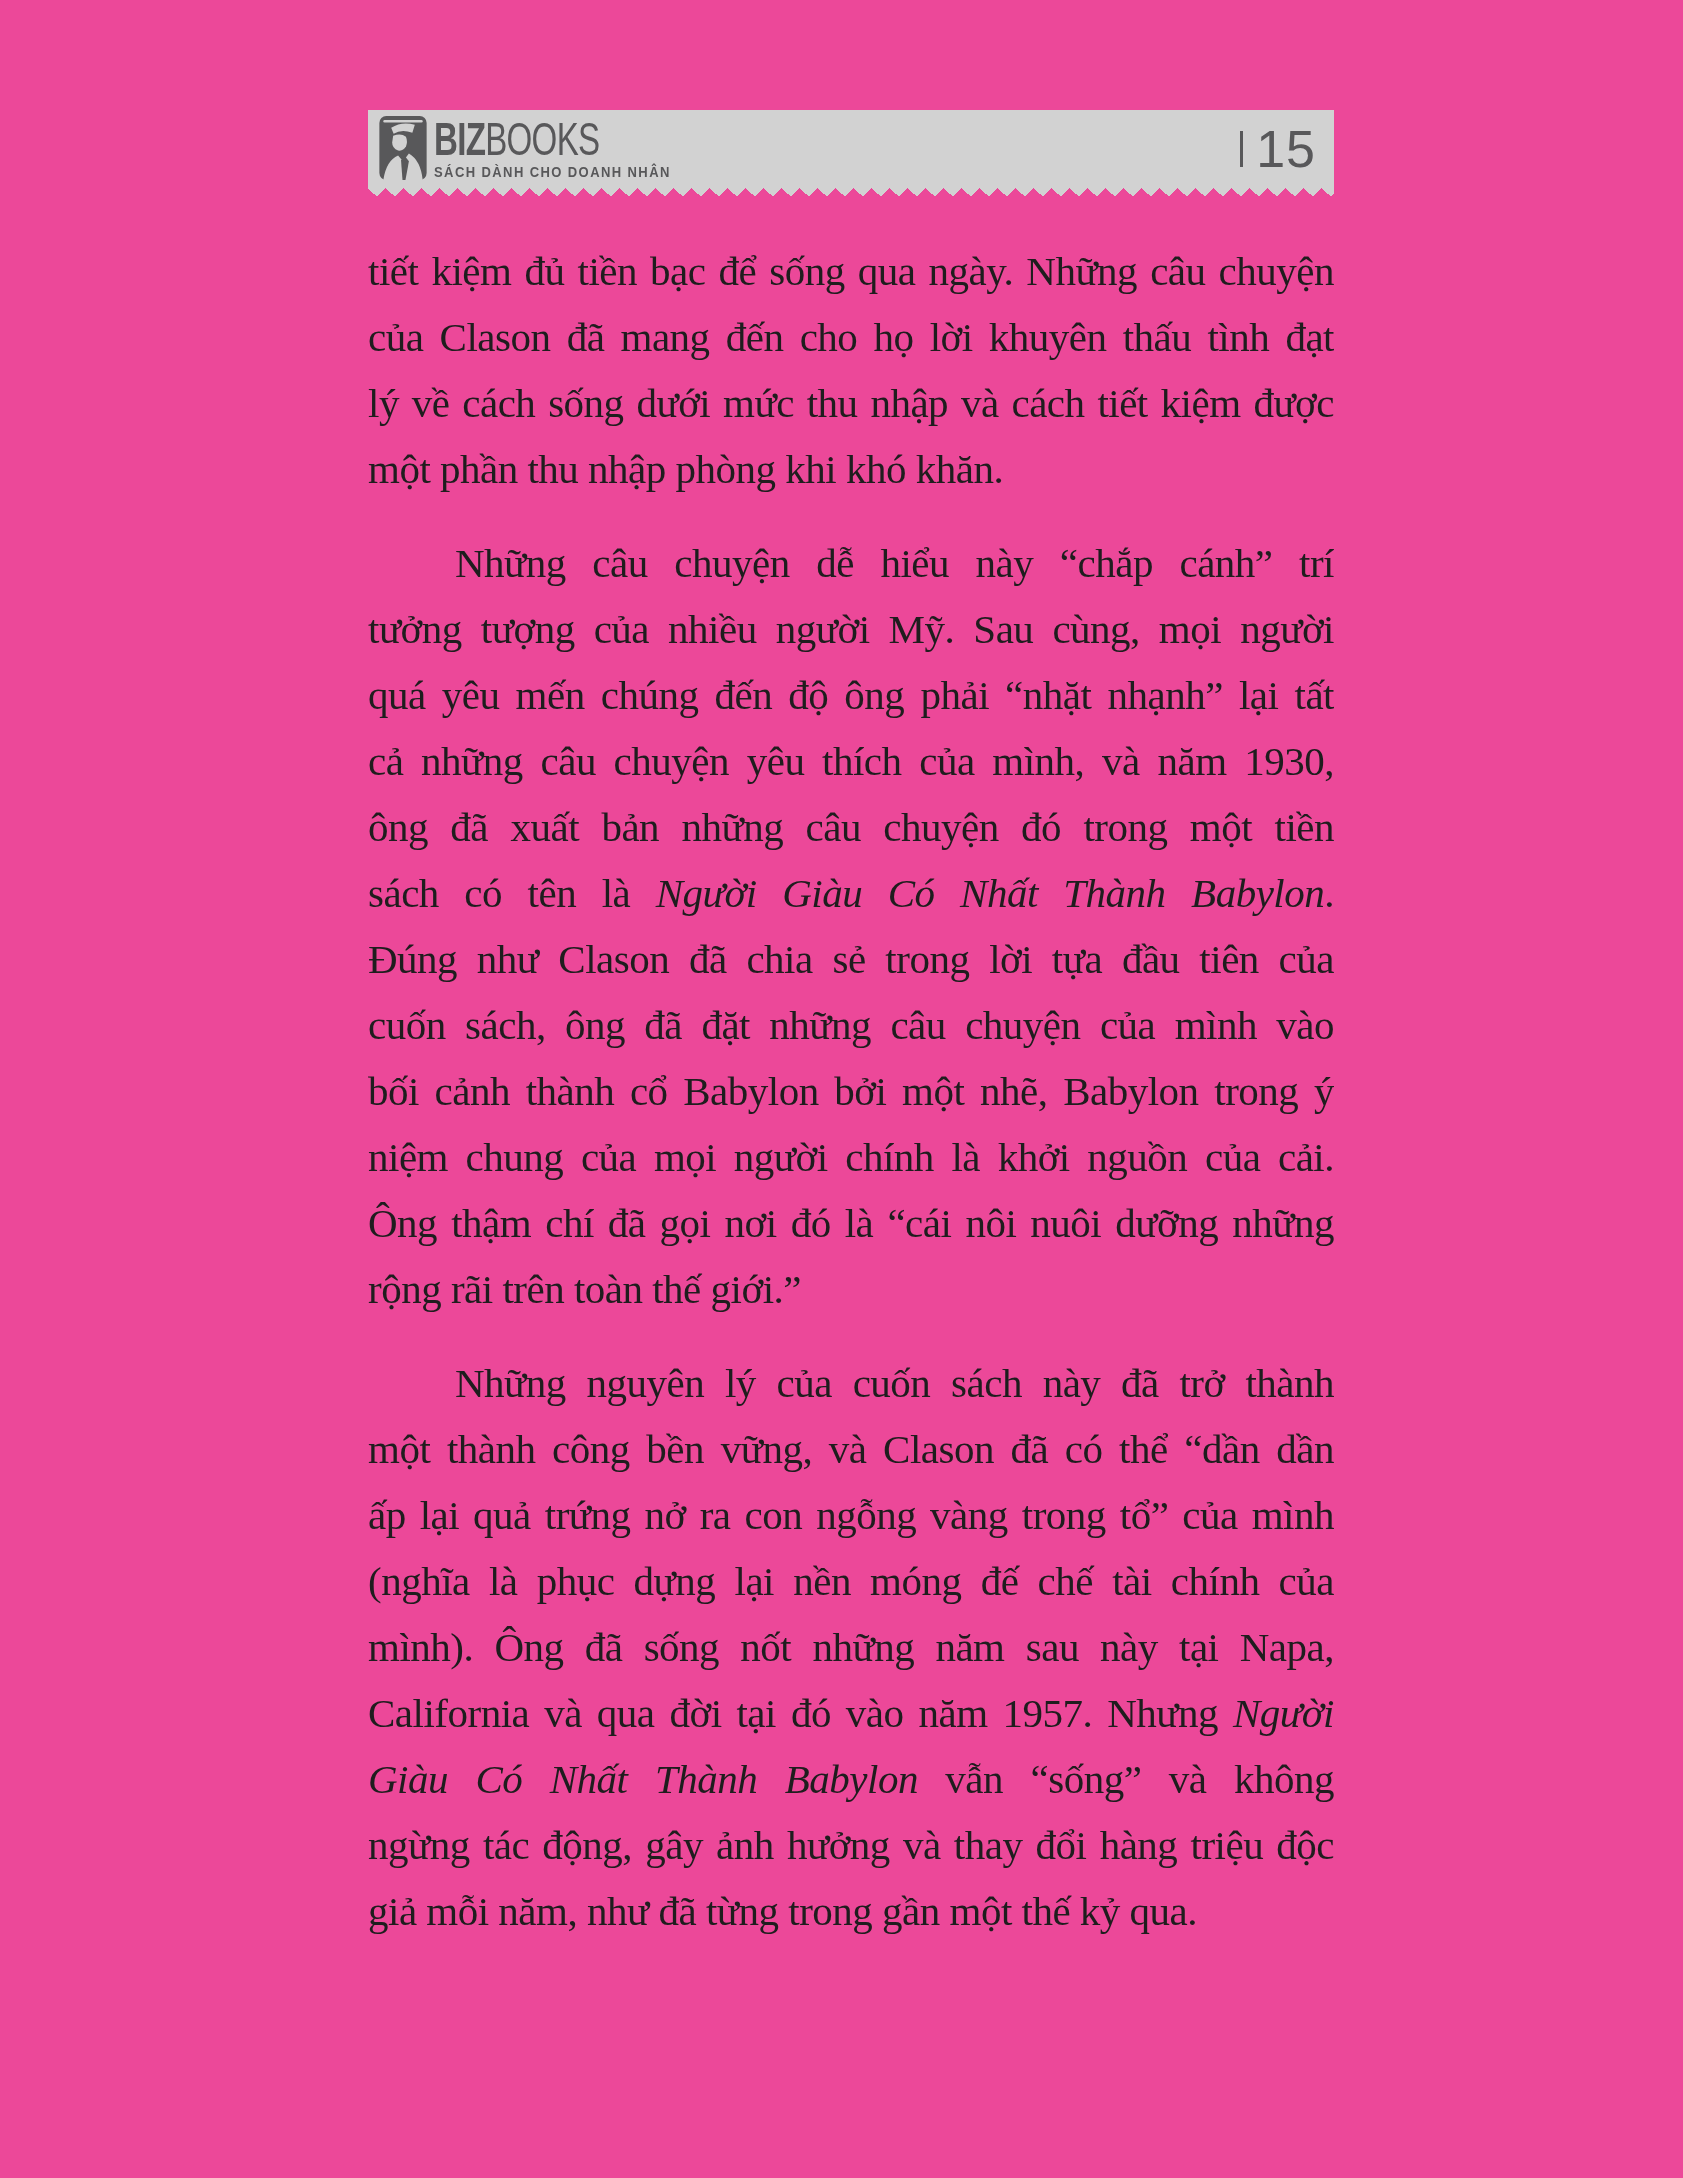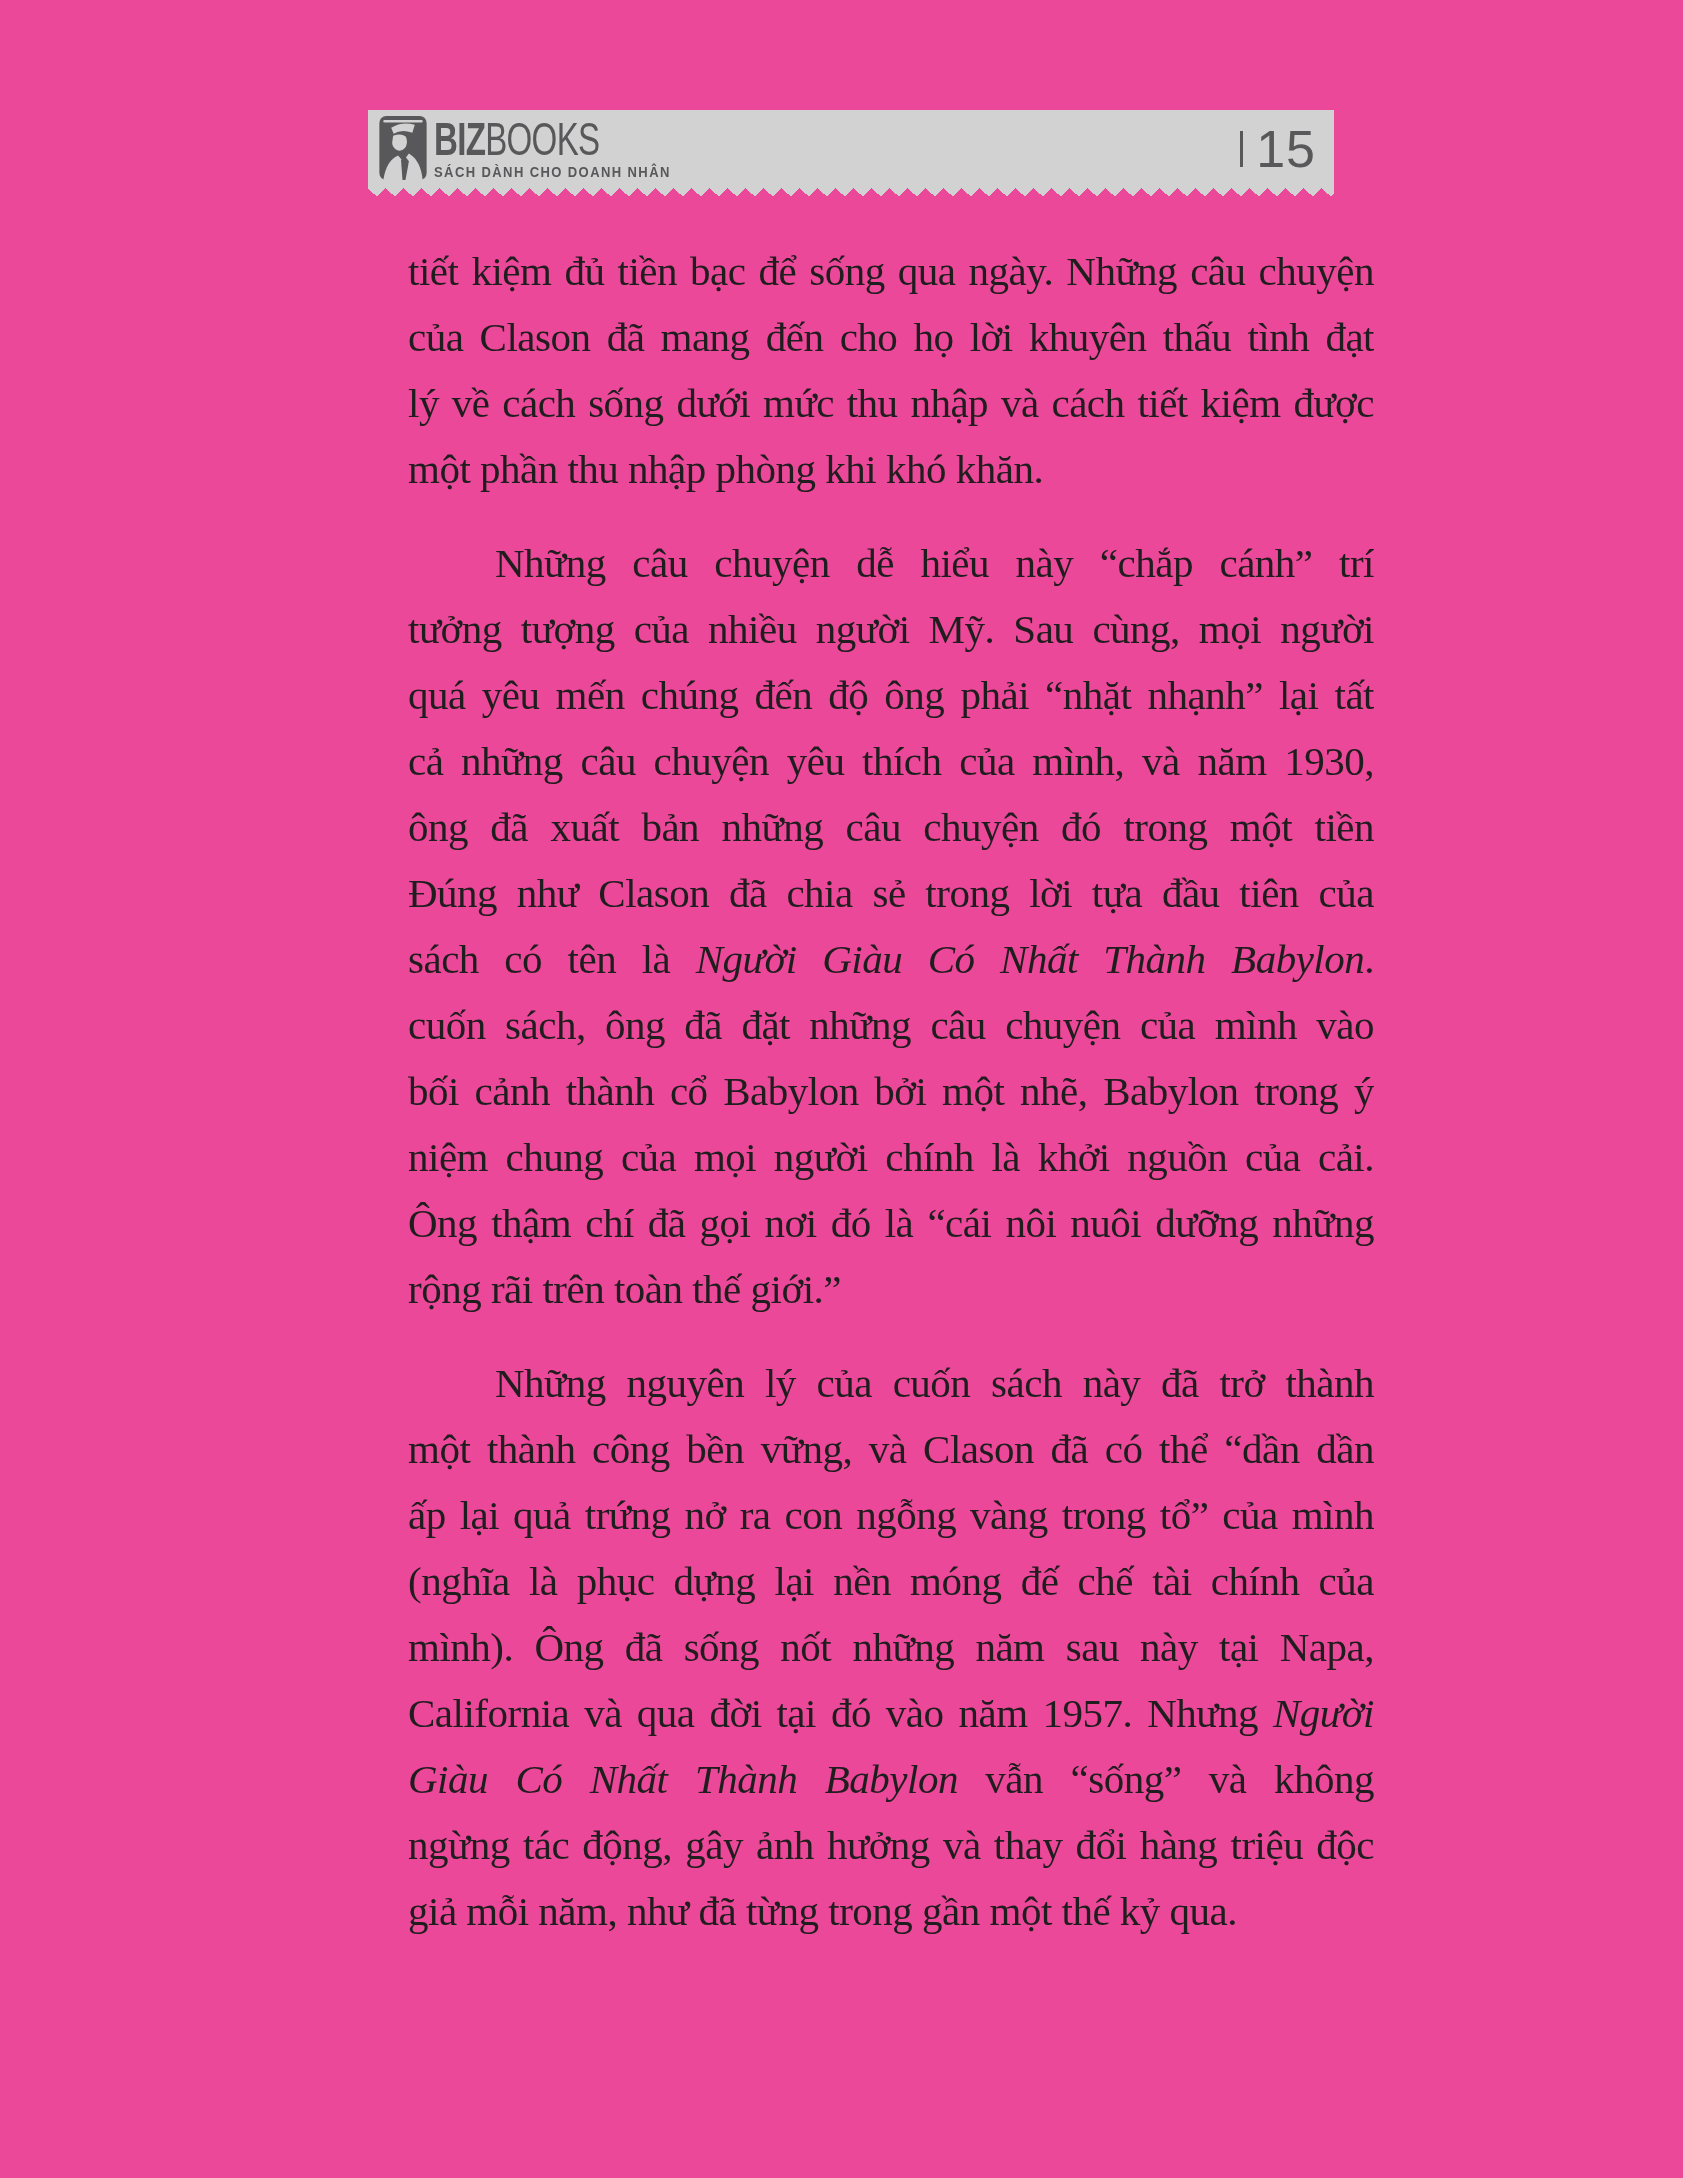--- a/index.html
+++ b/index.html
@@ -77,21 +77,20 @@
 
   
   .body-text {
     position: absolute;
     left: 368px; top: 238px;
     width: 966px;
     color: #1f1d1e;
     font-size: 41px;
     line-height: 66px;
     letter-spacing: -0.5px;
-    margin-left: 40px;
   }
   .para { margin: 0 0 28px 0; }
   .para:last-child { margin-bottom: 0; }
   .line {
     text-align: justify;
     text-align-last: justify;
     height: 66px;
     overflow: hidden;
   }
   .line.last {
@@ -132,22 +131,22 @@
         <div class="line"><span>của Clason đã mang đến cho họ lời khuyên thấu tình đạt</span></div>
         <div class="line"><span>lý về cách sống dưới mức thu nhập và cách tiết kiệm được</span></div>
         <div class="line last"><span>một phần thu nhập phòng khi khó khăn.</span></div>
       </div>
       <div class="para">
         <div class="line indent"><span>Những câu chuyện dễ hiểu này “chắp cánh” trí</span></div>
         <div class="line"><span>tưởng tượng của nhiều người Mỹ. Sau cùng, mọi người</span></div>
         <div class="line"><span>quá yêu mến chúng đến độ ông phải “nhặt nhạnh” lại tất</span></div>
         <div class="line"><span>cả những câu chuyện yêu thích của mình, và năm 1930,</span></div>
         <div class="line"><span>ông đã xuất bản những câu chuyện đó trong một tiền</span></div>
+        <div class="line"><span>sách có tên là </span><span class="it">Người Giàu Có Nhất Thành Babylon</span><span>.</span></div>
         <div class="line"><span>Đúng như Clason đã chia sẻ trong lời tựa đầu tiên của</span></div>
-        <div class="line"><span>sách có tên là </span><span class="it">Người Giàu Có Nhất Thành Babylon</span><span>.</span></div>
         <div class="line"><span>cuốn sách, ông đã đặt những câu chuyện của mình vào</span></div>
         <div class="line"><span>bối cảnh thành cổ Babylon bởi một nhẽ, Babylon trong ý</span></div>
         <div class="line"><span>niệm chung của mọi người chính là khởi nguồn của cải.</span></div>
         <div class="line"><span>Ông thậm chí đã gọi nơi đó là “cái nôi nuôi dưỡng những</span></div>
         <div class="line last"><span>rộng rãi trên toàn thế giới.”</span></div>
       </div>
       <div class="para">
         <div class="line indent"><span>Những nguyên lý của cuốn sách này đã trở thành</span></div>
         <div class="line"><span>một thành công bền vững, và Clason đã có thể “dần dần</span></div>
         <div class="line"><span>ấp lại quả trứng nở ra con ngỗng vàng trong tổ” của mình</span></div>

